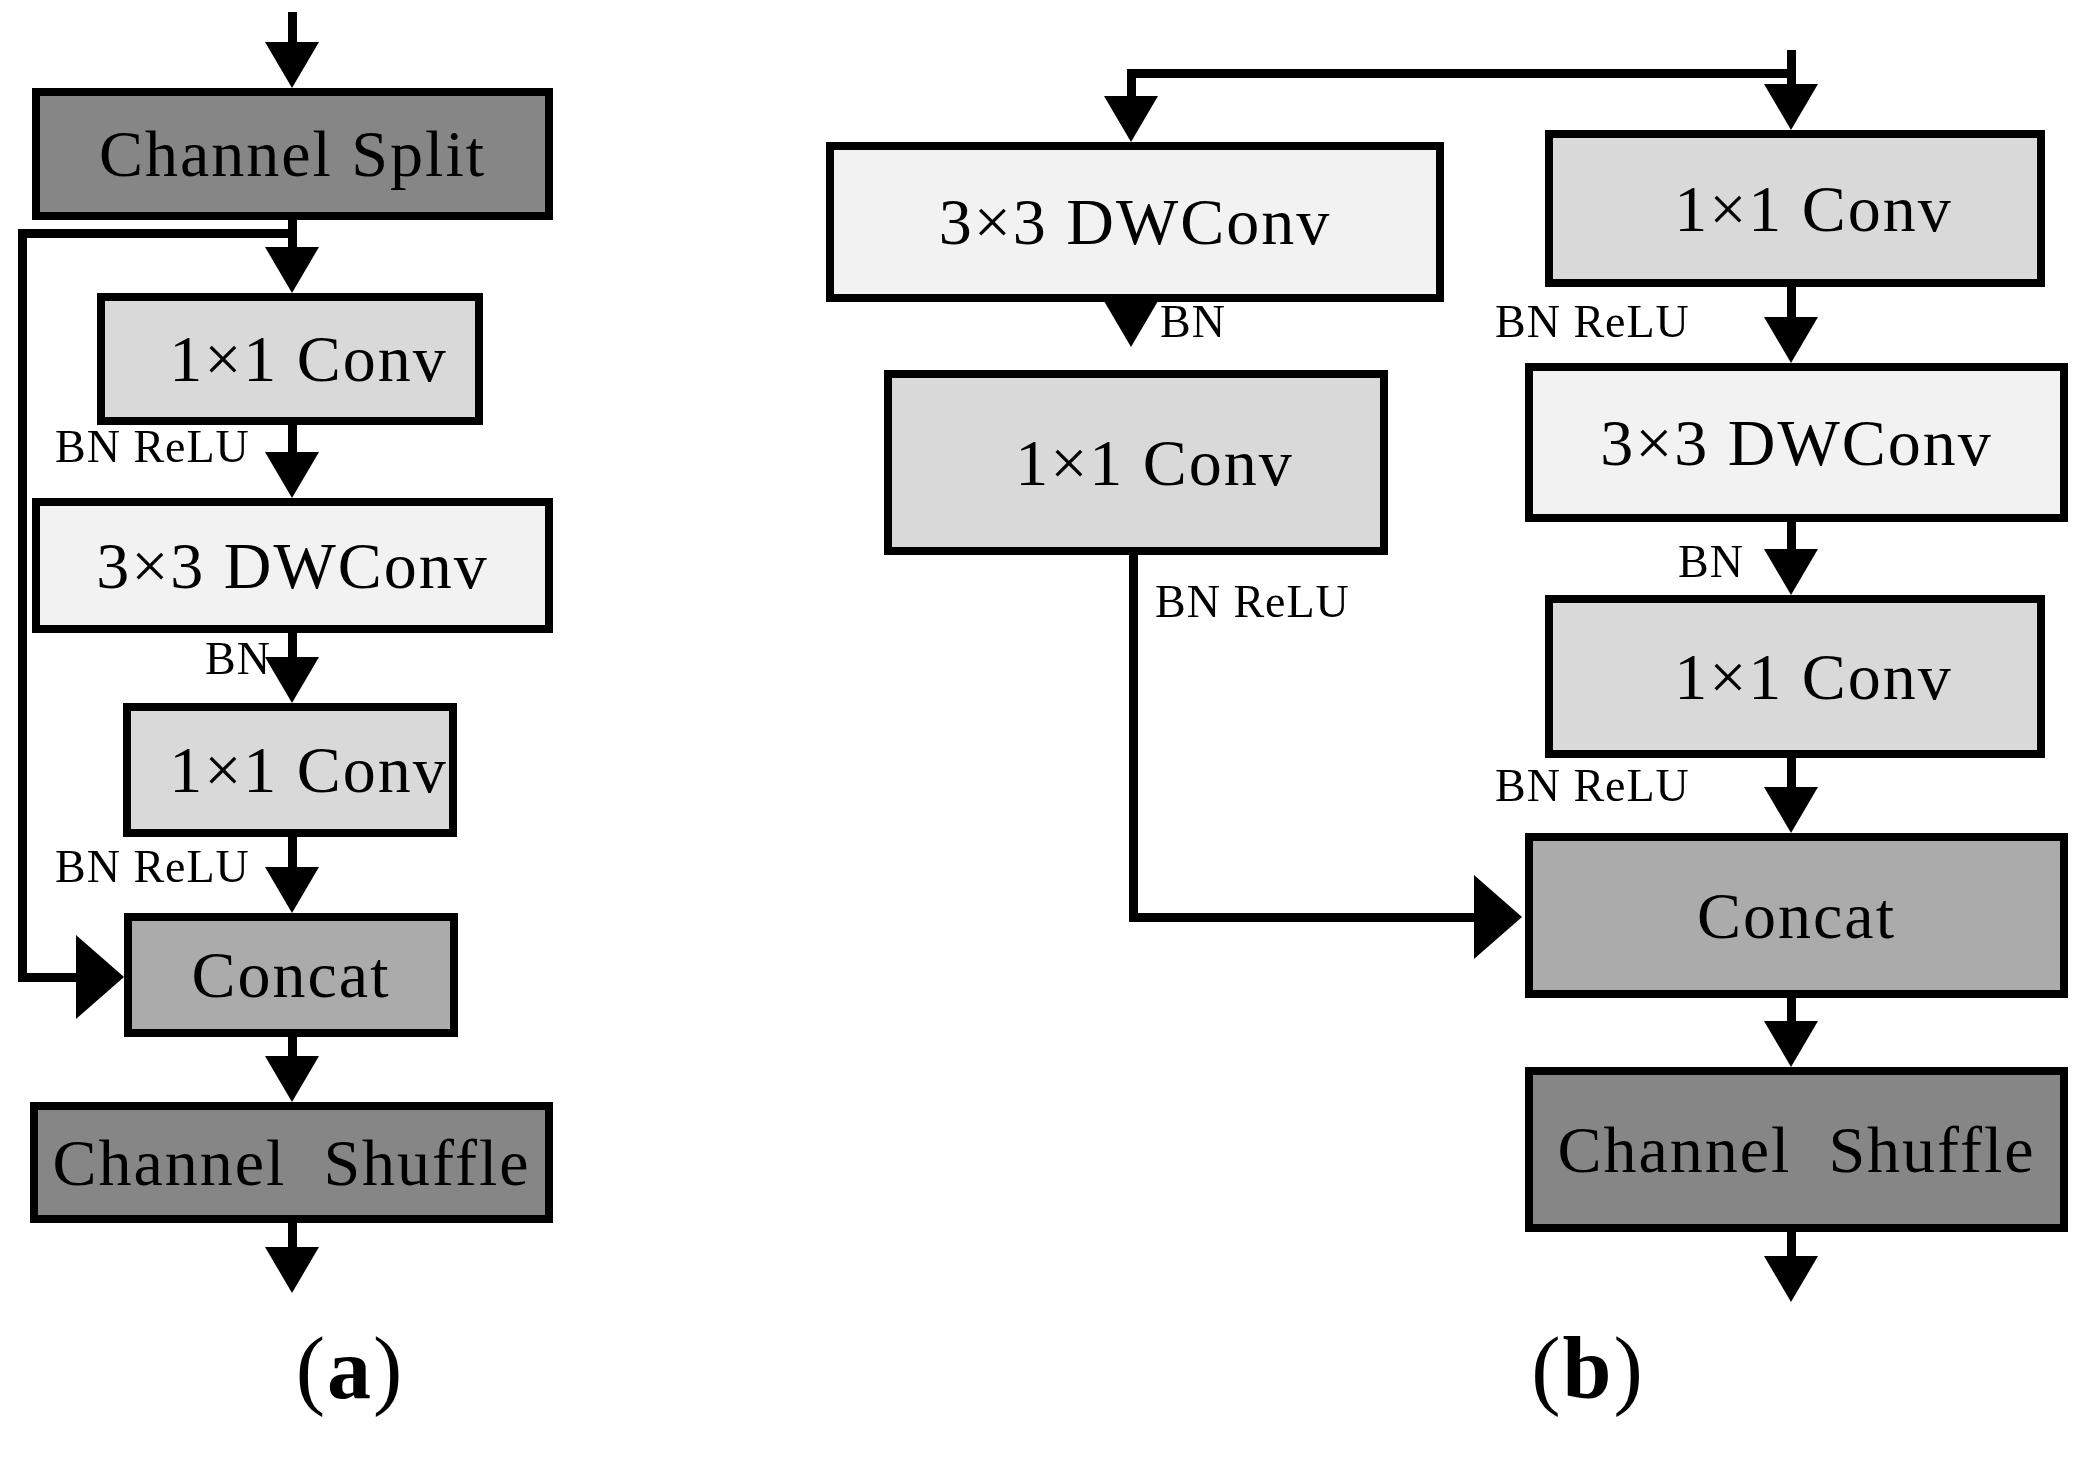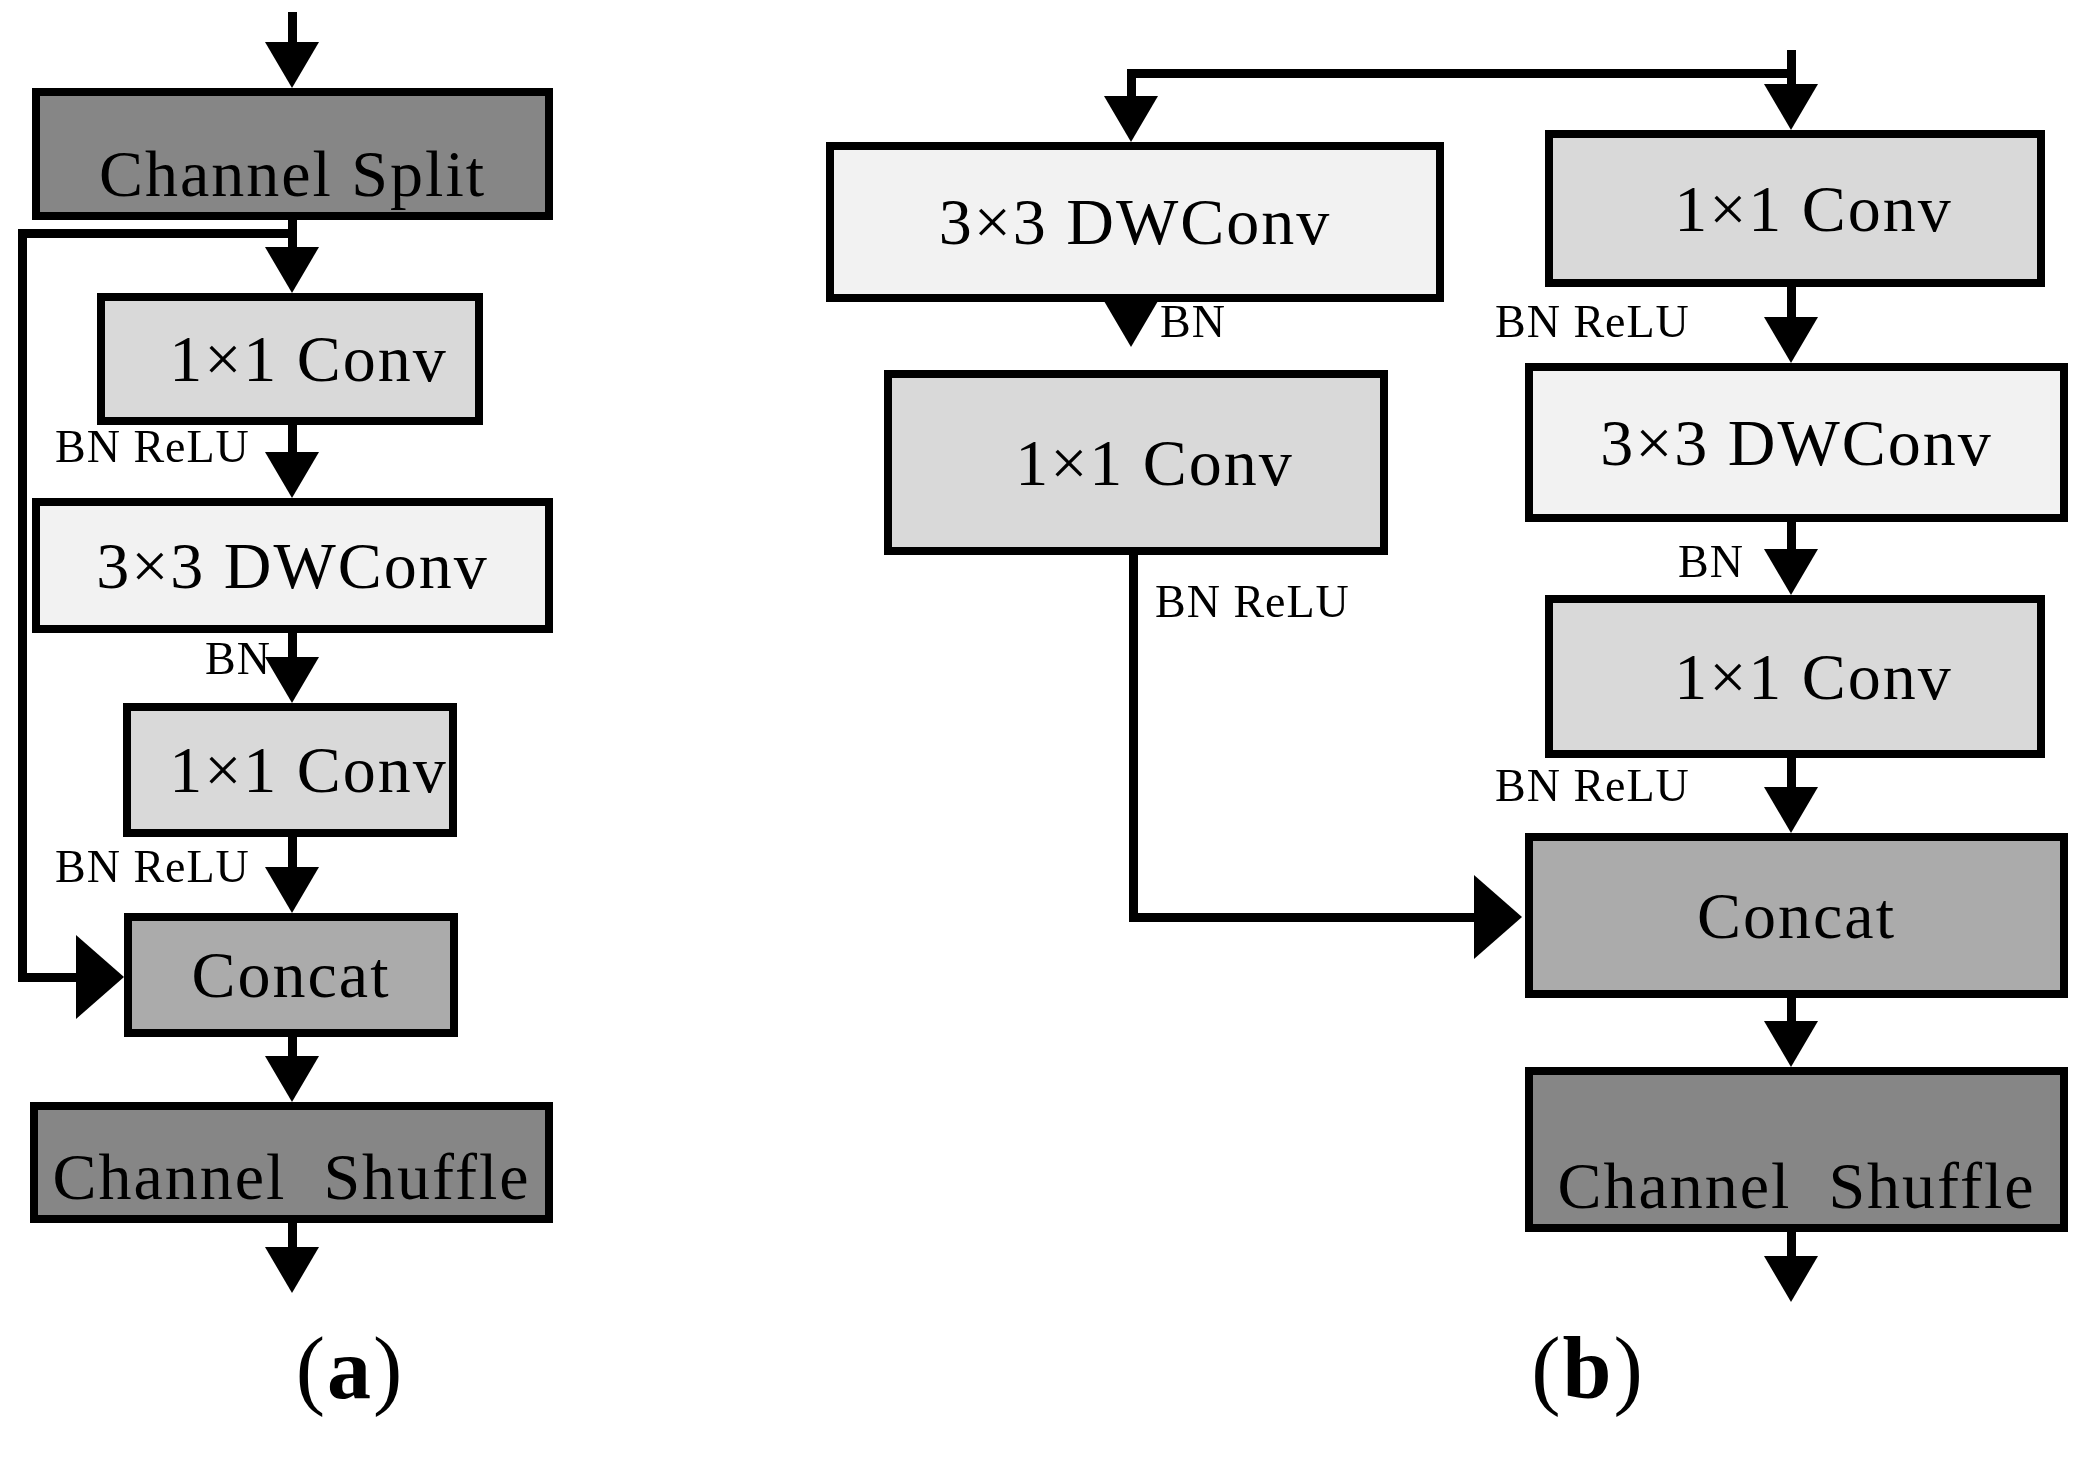--- a/index.html
+++ b/index.html
@@ -13,21 +13,21 @@
   html,body{margin:0;padding:0;background:var(--background);}
   .figure{
     position:relative;width:2088px;height:1465px;background:var(--background);
     font-family:"Liberation Serif","DejaVu Serif",serif;color:#000;overflow:hidden;
   }
   .box{
     position:absolute;box-sizing:border-box;border:8px solid var(--line);
     display:flex;align-items:center;justify-content:center;
     font-size:66px;letter-spacing:2px;white-space:pre;text-align:center;
   }
-  .fill-dark{background:var(--box-dark);align-items:flex-end;}
+  .fill-dark{background:var(--box-dark);}
   .fill-medium{background:var(--box-medium);}
   .fill-light{background:var(--box-light);padding-left:37px;}
   .fill-lighter{background:var(--box-lighter);}
   .lbl{
     position:absolute;font-size:46px;letter-spacing:1px;white-space:pre;line-height:1.05;
   }
   .caption{
     position:absolute;font-size:88px;text-align:center;width:200px;letter-spacing:2px;
   }
   .caption b{font-weight:bold;}

